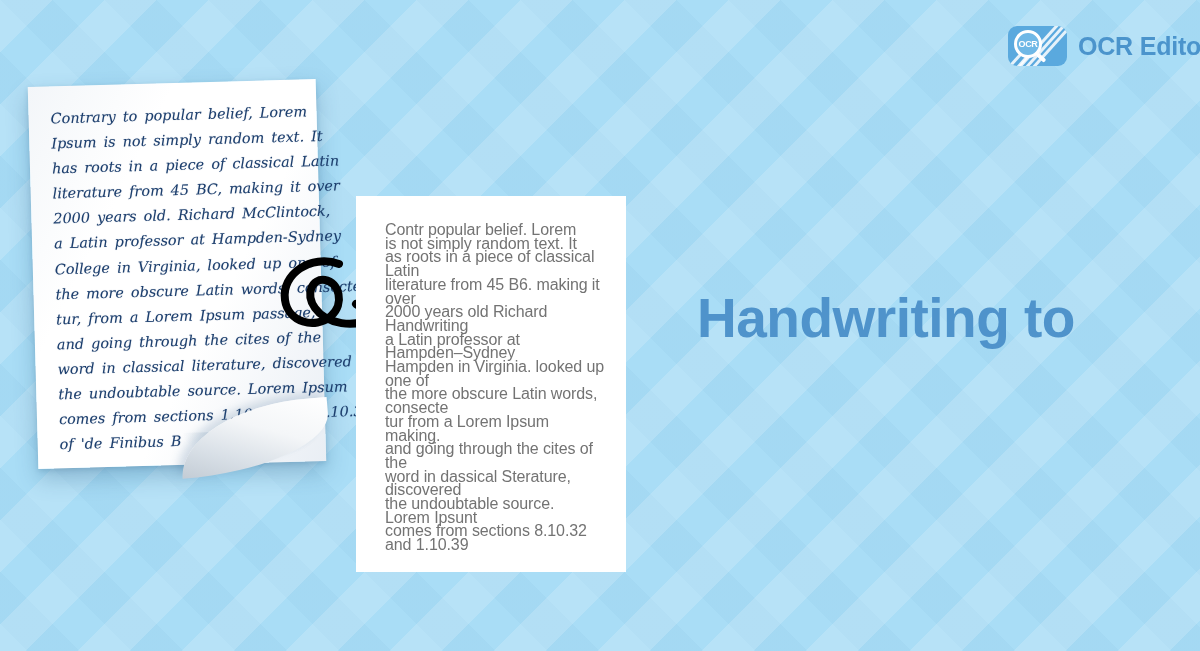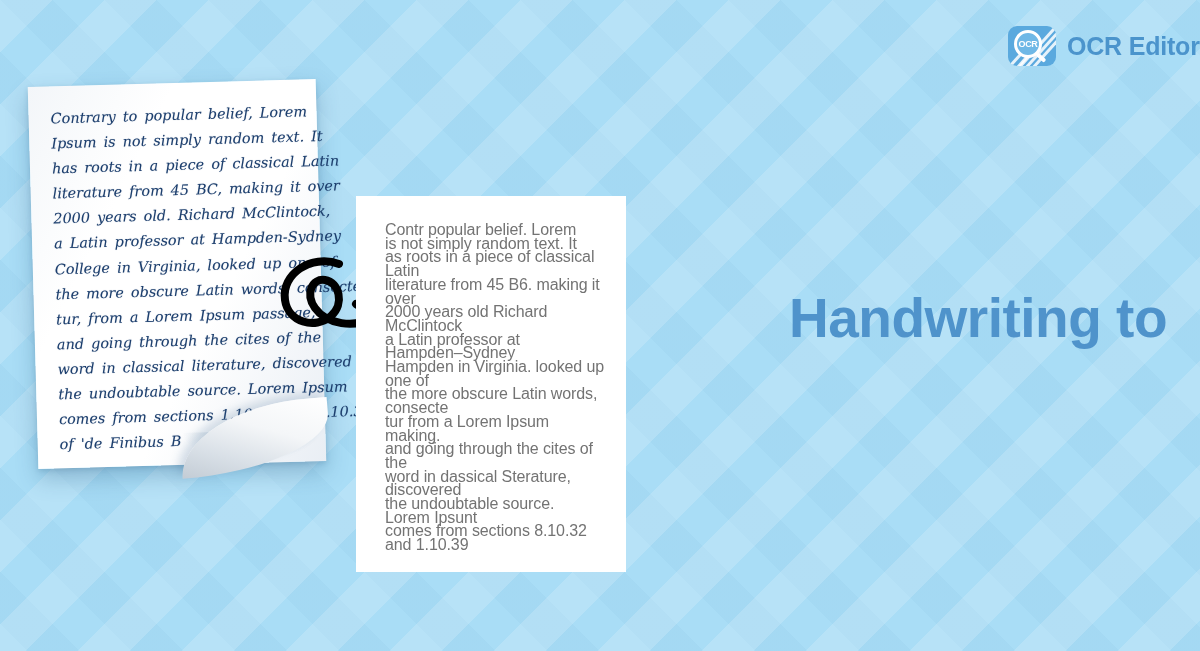--- a/index.html
+++ b/index.html
@@ -27,21 +27,21 @@
   
   #logo-area {
     position: absolute;
     top: 26px;
     left: 1008px;
     display: flex;
     align-items: center;
     gap: 11px;
   }
   #logo-mark {
-    width: 48px;
+    width: 59px;
     height: 40px;
     border-radius: 9px;
     background: #5aa9de;
     position: relative;
     overflow: hidden;
     flex: none;
   }
   #logo-mark .stripe {
     position: absolute;
     background: rgba(255,255,255,0.85);
@@ -98,21 +98,20 @@
   #headline {
     position: absolute;
     left: 697px;
     top: 282px;
     width: 470px;
     font-size: 55px;
     line-height: 1.33;
     font-weight: bold;
     color: #4f93cb;
     letter-spacing: -0.5px;
-    text-align: right;
   }
 
   
   #paper-wrap {
     position: absolute;
     left: 33px;
     top: 83px;
     width: 288px;
     height: 382px;
     transform: rotate(-1.6deg);
@@ -242,21 +241,21 @@
 
   <div id="result-card">
     <div id="result-text">
         <div>Contr popular belief. Lorem</div>
         <div>is not simply random text. It</div>
         <div>as roots in a piece of classical</div>
         <div>Latin</div>
         <div>literature from 45 B6. making it</div>
         <div>over</div>
         <div>2000 years old Richard</div>
-        <div>McClintock</div>
+        <div>Handwriting</div>
         <div>a Latin professor at</div>
         <div>Hampden–Sydney</div>
         <div>Hampden in Virginia. looked up</div>
         <div>one of</div>
         <div>the more obscure Latin words,</div>
         <div>consecte</div>
         <div>tur from a Lorem Ipsum</div>
         <div>making.</div>
         <div>and going through the cites of</div>
         <div>the</div>

